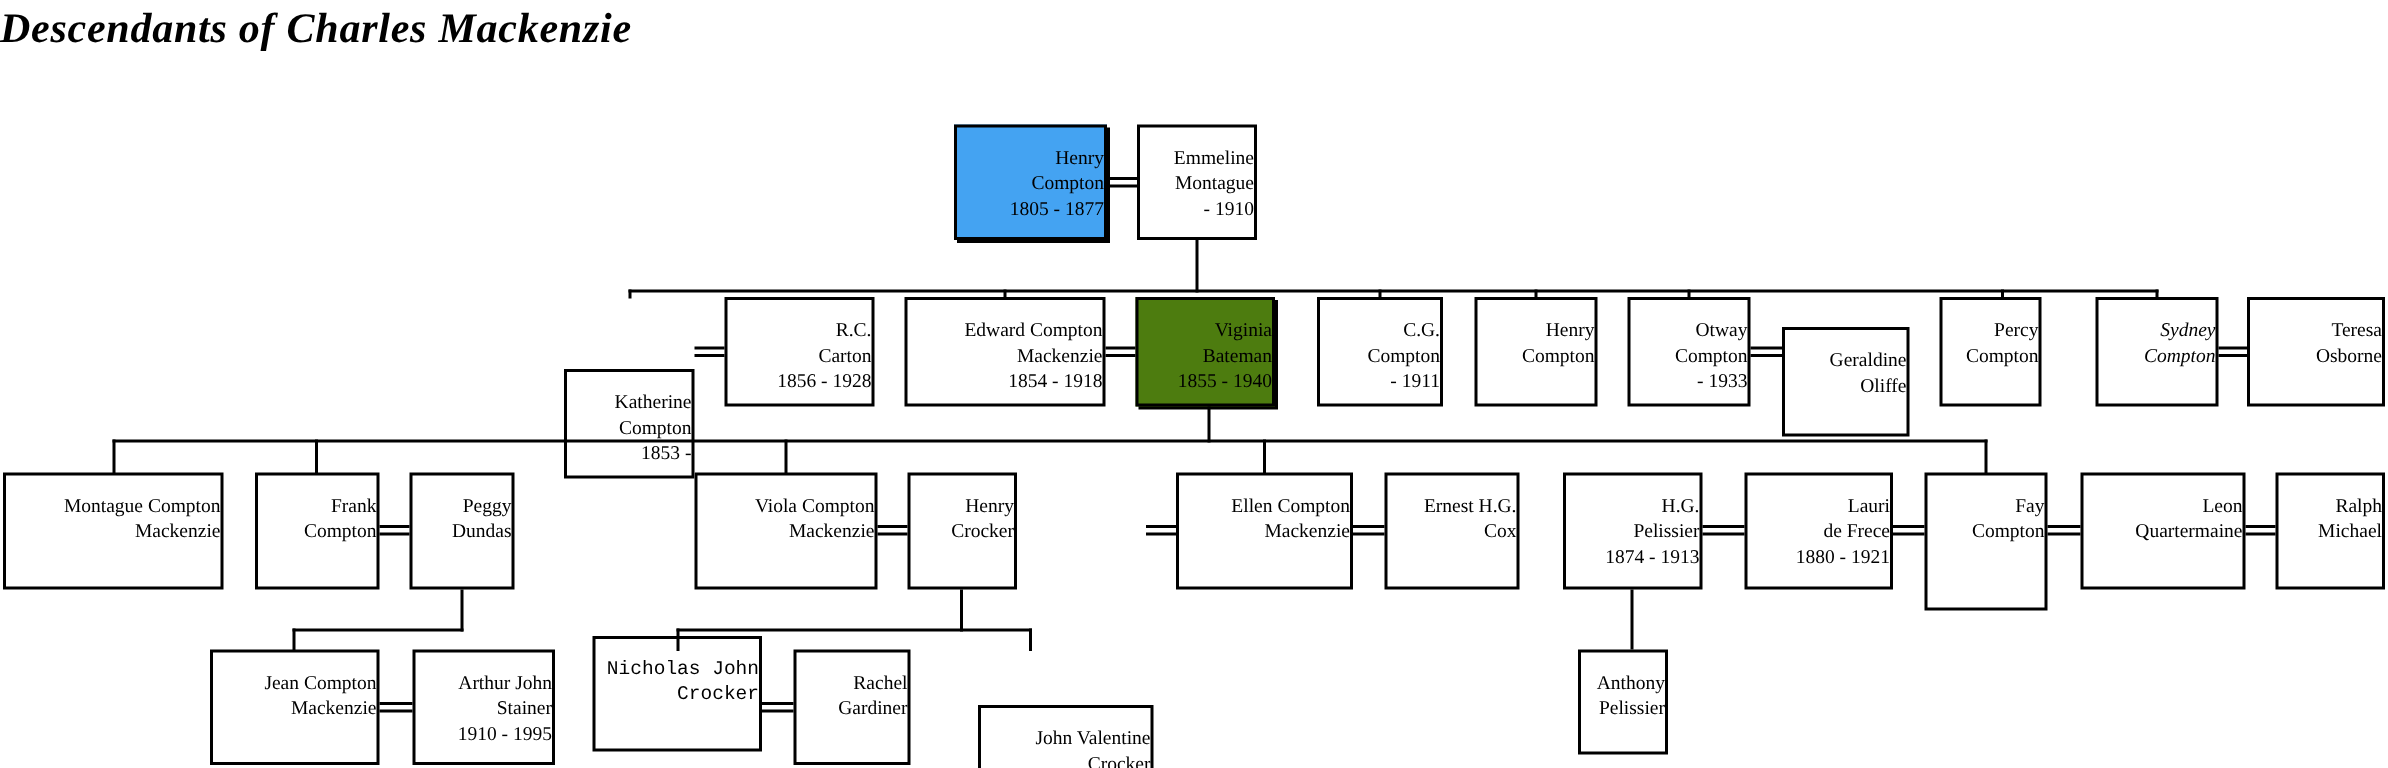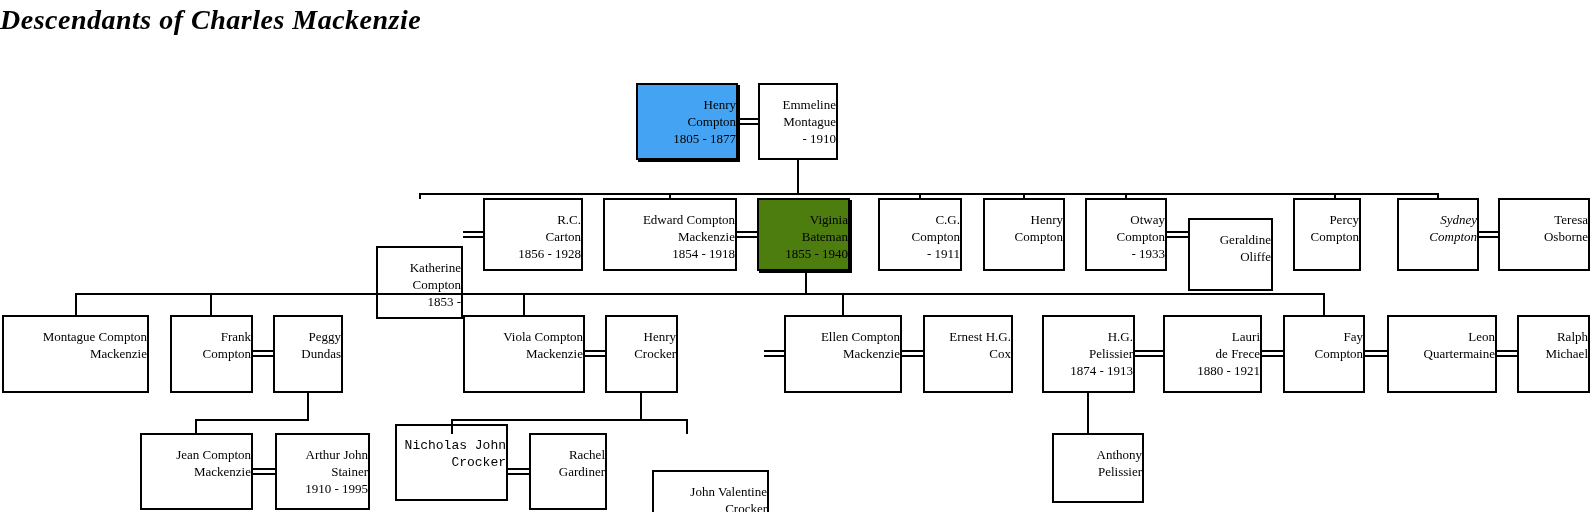--- a/index.html
+++ b/index.html
@@ -121,21 +121,21 @@
     <div class="person" style="left: 1042px; top: 315px; width: 93px; height: 78px;">
       <div>H.G.</div>
       <div>Pelissier</div>
       <div>1874 - 1913</div>
     </div>
     <div class="person" style="left: 1163px; top: 315px; width: 99px; height: 78px;">
       <div>Lauri</div>
       <div>de Frece</div>
       <div>1880 - 1921</div>
     </div>
-    <div class="person" style="left: 1283px; top: 315px; width: 82px; height: 78px;">
+    <div class="person" style="left: 1283px; top: 315px; width: 82px; height: 92px;">
       <div>Fay</div>
       <div>Compton</div>
     </div>
     <div class="person" style="left: 1387px; top: 315px; width: 110px; height: 78px;">
       <div>Leon</div>
       <div>Quartermaine</div>
     </div>
     <div class="person" style="left: 1517px; top: 315px; width: 73px; height: 78px;">
       <div>Ralph</div>
       <div>Michael</div>
@@ -154,21 +154,21 @@
       <div>Crocker</div>
     </div>
     <div class="person" style="left: 529px; top: 433px; width: 78px; height: 77px;">
       <div>Rachel</div>
       <div>Gardiner</div>
     </div>
     <div class="person" style="left: 652px; top: 433px; width: 117px; height: 77px; margin-top: 37px;">
       <div>John Valentine</div>
       <div>Crocker</div>
     </div>
-    <div class="person" style="left: 1052px; top: 433px; width: 92px; height: 70px;">
+    <div class="person" style="left: 1052px; top: 433px; width: 60px; height: 70px;">
       <div>Anthony</div>
       <div>Pelissier</div>
     </div>
     <div class="marriage" style="left: 738px; top: 118px; width: 20px;"></div>
     <div class="marriage" style="left: 463px; top: 231px; width: 20px;"></div>
     <div class="marriage" style="left: 737px; top: 231px; width: 20px;"></div>
     <div class="marriage" style="left: 1167px; top: 231px; width: 21px;"></div>
     <div class="marriage" style="left: 1479px; top: 231px; width: 19px;"></div>
     <div class="marriage" style="left: 253px; top: 350px; width: 20px;"></div>
     <div class="marriage" style="left: 585px; top: 350px; width: 20px;"></div>

